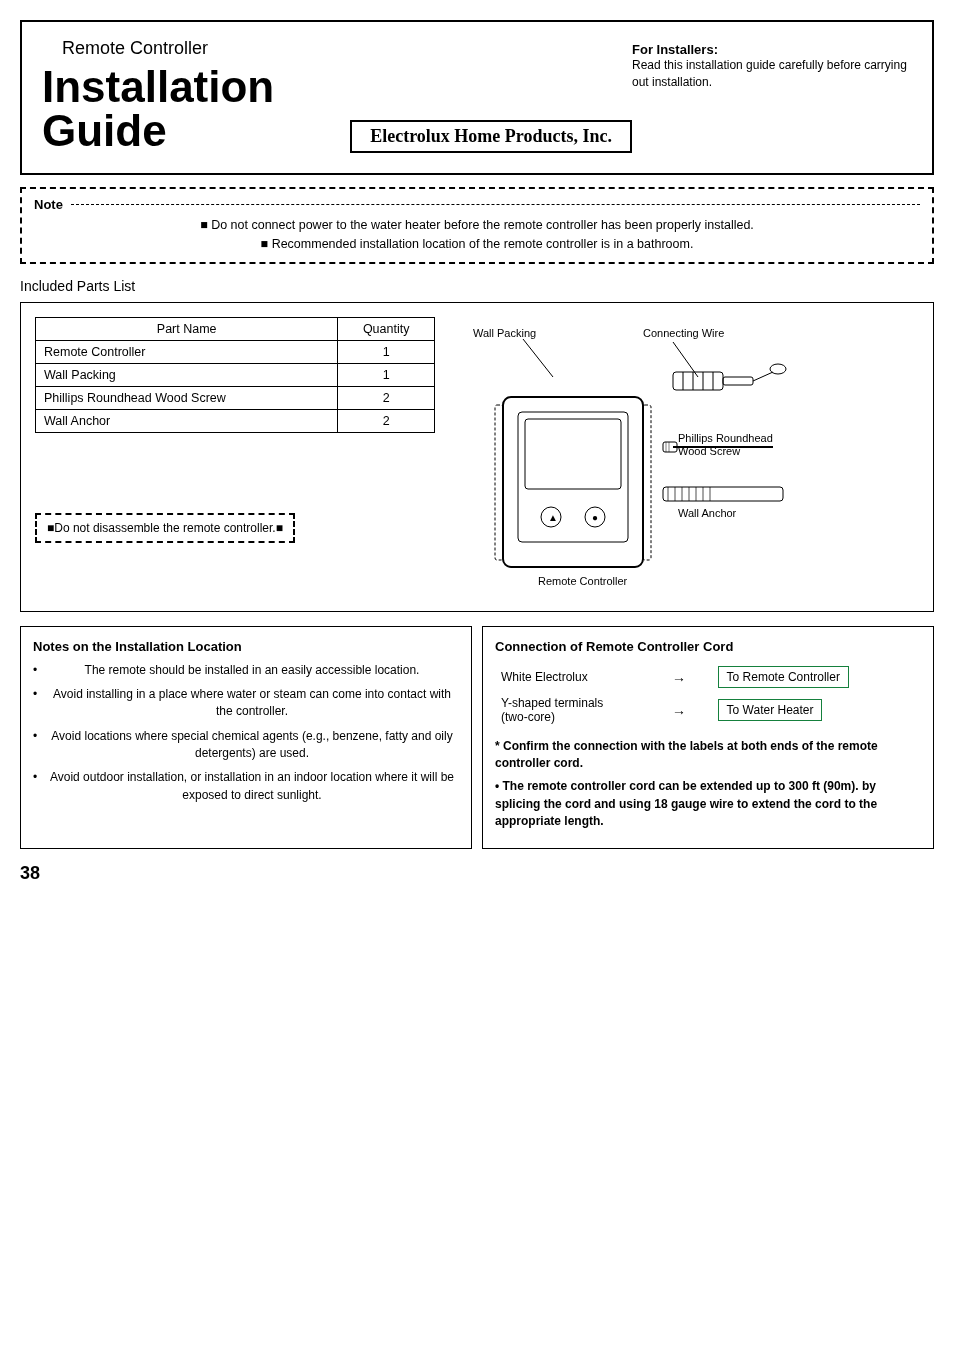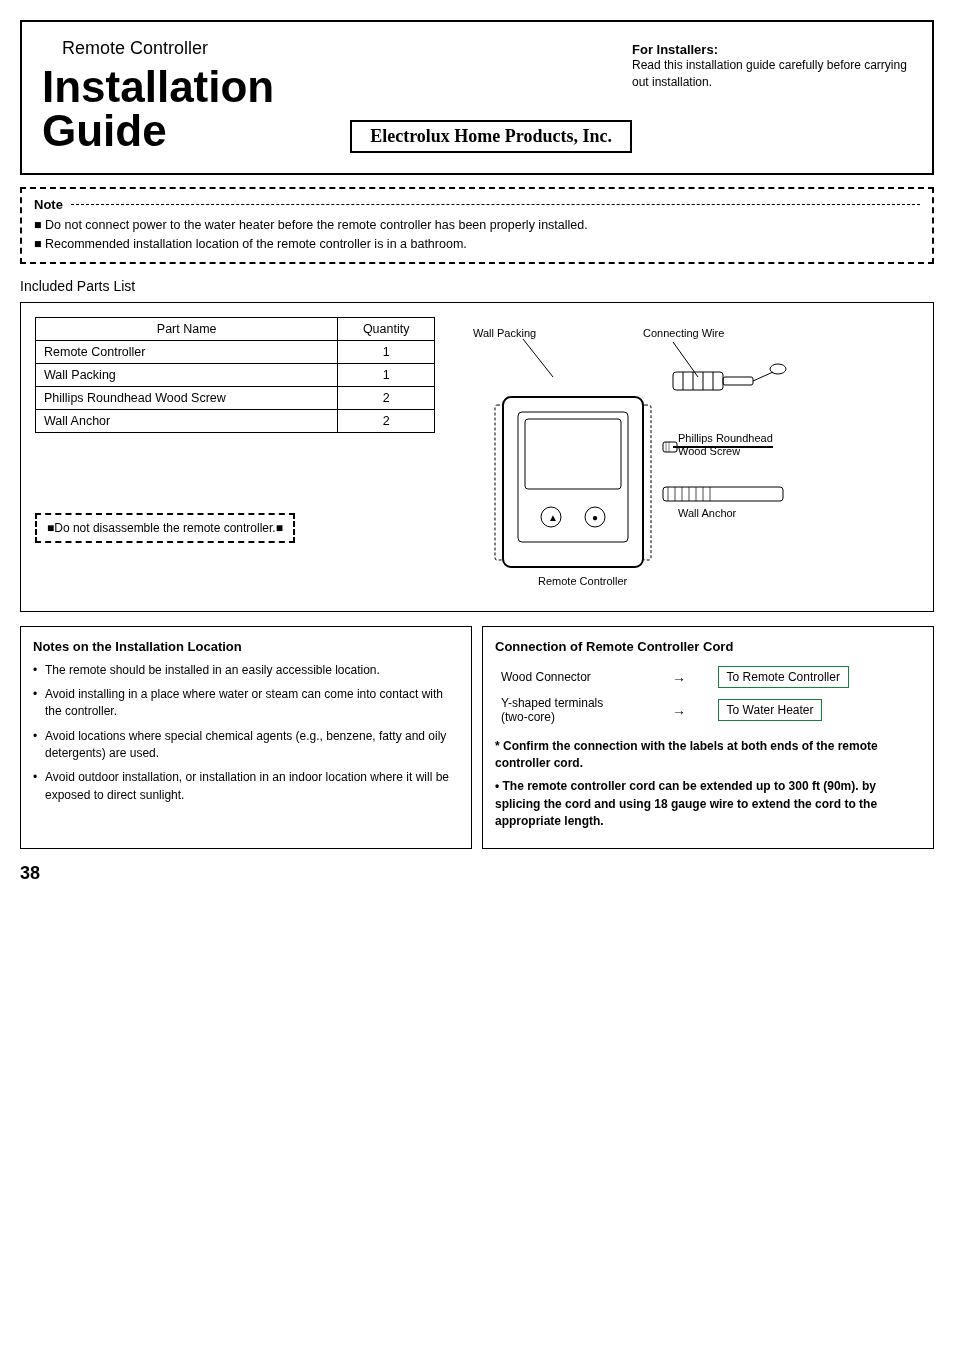--- a/index.html
+++ b/index.html
@@ -75,20 +75,21 @@
     }
     .note-title::after {
       content: '';
       flex: 1;
       border-top: 1px dashed #000;
       margin-left: 8px;
     }
     .note-text {
       font-size: 12.5px;
       line-height: 1.5;
+      text-align: center;
     }
     
     .section-title-bold {
       font-weight: normal;
       font-size: 14px;
       margin-bottom: 8px;
     }
     .parts-outer {
       border: 1px solid #000;
       padding: 14px;
@@ -144,20 +145,21 @@
     .bullet-list {
       list-style: none;
       padding: 0;
     }
     .bullet-list li {
       font-size: 12px;
       line-height: 1.45;
       margin-bottom: 7px;
       padding-left: 12px;
       position: relative;
+      text-align: center;
     }
     .bullet-list li::before {
       content: '•';
       position: absolute;
       left: 0;
     }
     
     .connection-table {
       width: 100%;
       border-collapse: collapse;
@@ -335,21 +337,21 @@
       <li>Avoid locations where special chemical agents (e.g., benzene, fatty and oily detergents) are used.</li>
       <li>Avoid outdoor installation, or installation in an indoor location where it will be exposed to direct sunlight.</li>
     </ul>
   </div>
 
   <div class="section-right">
     <div class="section-subtitle">Connection of Remote Controller Cord</div>
     <table class="connection-table">
       <tbody>
         <tr>
-          <td>Wood Connector</td>
+          <td>White Electrolux</td>
           <td><span class="arrow-right">→</span></td>
           <td><span class="conn-box">To Remote Controller</span></td>
         </tr>
         <tr>
           <td style="vertical-align:top;">Y-shaped terminals<br>(two-core)</td>
           <td><span class="arrow-right">→</span></td>
           <td><span class="conn-box">To Water Heater</span></td>
         </tr>
       </tbody>
     </table>

